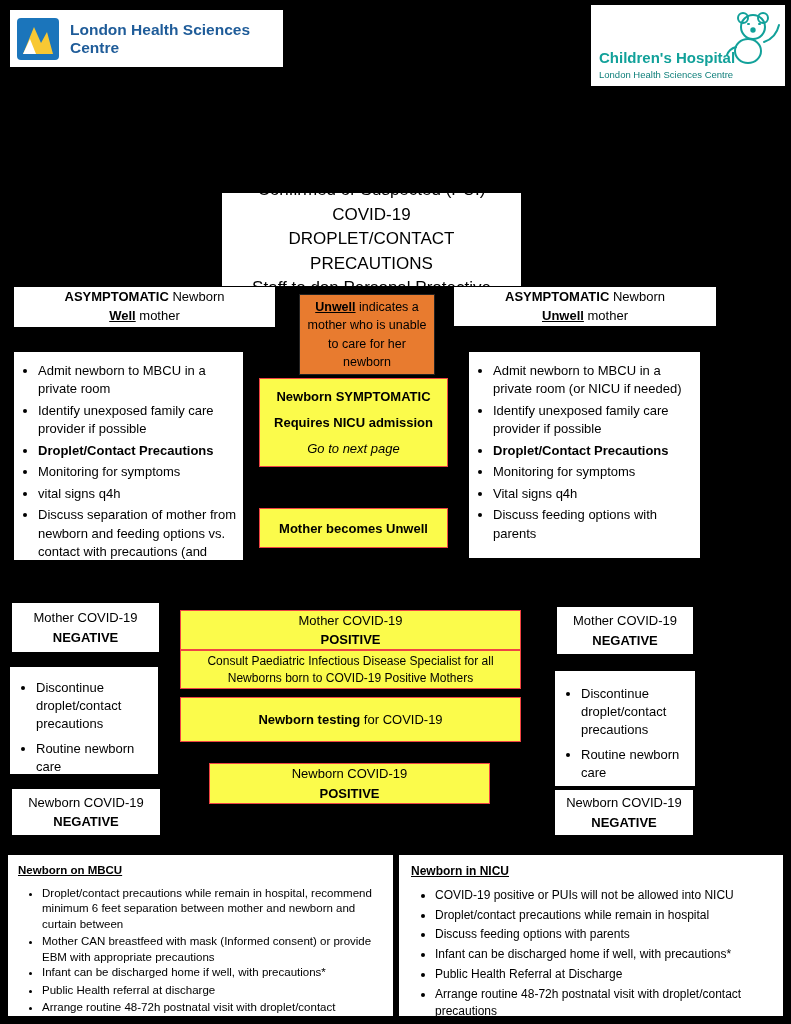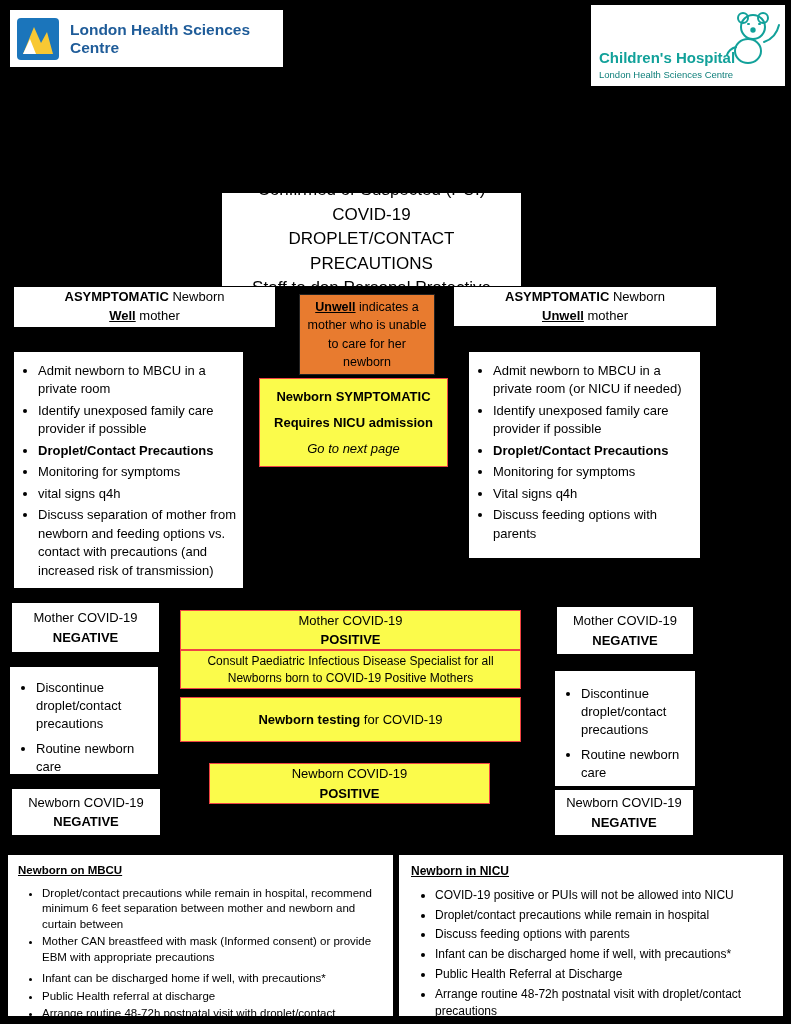--- a/index.html
+++ b/index.html
@@ -67,21 +67,21 @@
 
   <div class="abs orange ctr" style="left:299px;top:294px;width:136px;height:81px;padding:5px 7px;font-size:12.5px;line-height:1.45;">
     <div><span class="b u">Unwell</span><span> indicates a mother who is unable to care for her newborn</span></div>
   </div>
 
   <div class="abs green ctr" style="left:454px;top:287px;width:262px;height:39px;font-size:13px;line-height:1.45;">
     <div><span class="b">ASYMPTOMATIC</span><span> Newborn</span></div>
     <div><span class="b u">Unwell</span><span> mother</span></div>
   </div>
 
-  <div class="abs white care" style="left:14px;top:352px;width:229px;height:236px;">
+  <div class="abs white care" style="left:14px;top:352px;width:229px;height:208px;">
     <ul>
       <li>Admit newborn to MBCU in a private room</li>
       <li>Identify unexposed family care provider if possible</li>
       <li class="b">Droplet/Contact Precautions</li>
       <li>Monitoring for symptoms</li>
       <li>vital signs q4h</li>
       <li>Discuss separation of mother from newborn and feeding options vs. contact with precautions (and increased risk of transmission)</li>
     </ul>
   </div>
 
@@ -95,20 +95,21 @@
     <ul>
       <li>Admit newborn to MBCU in a private room (or NICU if needed)</li>
       <li>Identify unexposed family care provider if possible</li>
       <li class="b">Droplet/Contact Precautions</li>
       <li>Monitoring for symptoms</li>
       <li>Vital signs q4h</li>
       <li>Discuss feeding options with parents</li>
     </ul>
   </div>
 
+  <div class="abs yellow ctr b" style="left:259px;top:508px;width:189px;height:40px;font-size:13px;">Mother becomes Unwell</div>
 
   <div class="abs green ctr neg" style="left:12px;top:603px;width:147px;height:49px;">
     <div>Mother COVID-19</div>
     <div class="b">NEGATIVE</div>
   </div>
 
   <div class="abs yellow ctr neg" style="left:180px;top:610px;width:341px;height:40px;">
     <div>Mother COVID-19</div>
     <div class="b">POSITIVE</div>
   </div>
@@ -150,21 +151,21 @@
 
   <div class="abs green ctr neg" style="left:555px;top:790px;width:138px;height:45px;">
     <div>Newborn COVID-19</div>
     <div class="b">NEGATIVE</div>
   </div>
 
   <div class="abs white" style="left:8px;top:855px;width:385px;height:161px;padding:8px 10px;font-size:11.5px;line-height:1.35;">
     <div class="bottom-title">Newborn on MBCU</div>
     <ul>
       <li style="margin-bottom:2px;">Droplet/contact precautions while remain in hospital, recommend minimum 6 feet separation between mother and newborn and curtain between</li>
-      <li style="margin-bottom:6px;">Mother CAN breastfeed with mask (Informed consent) or provide EBM with appropriate precautions</li>
+      <li style="margin-bottom:0;">Mother CAN breastfeed with mask (Informed consent) or provide EBM with appropriate precautions</li>
       <li style="margin-bottom:2px;">Infant can be discharged home if well, with precautions*</li>
       <li style="margin-bottom:2px;">Public Health referral at discharge</li>
       <li>Arrange routine 48-72h postnatal visit with droplet/contact precautions</li>
     </ul>
   </div>
 
   <div class="abs white" style="left:399px;top:855px;width:384px;height:161px;padding:8px 12px;font-size:12px;line-height:1.4;">
     <div class="bottom-title">Newborn in NICU</div>
     <ul>
       <li>COVID-19 positive or PUIs will not be allowed into NICU</li>

